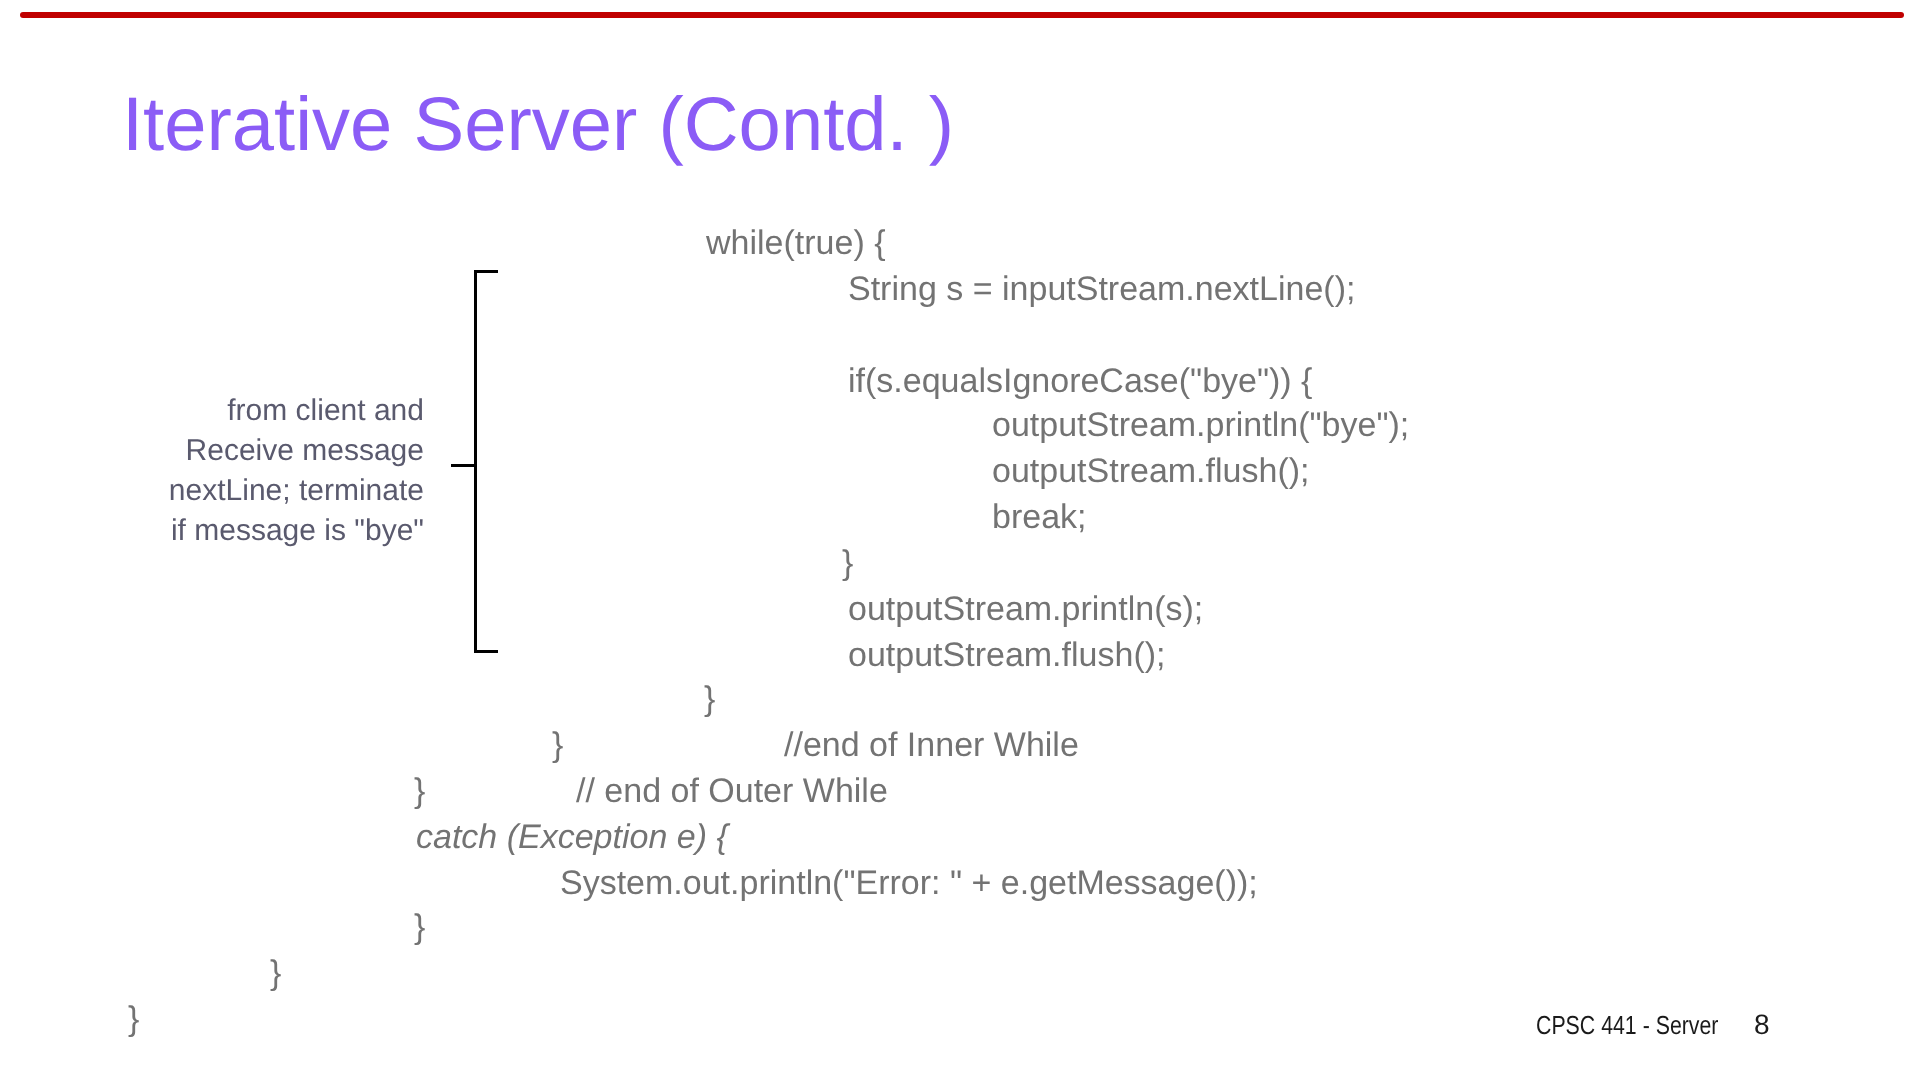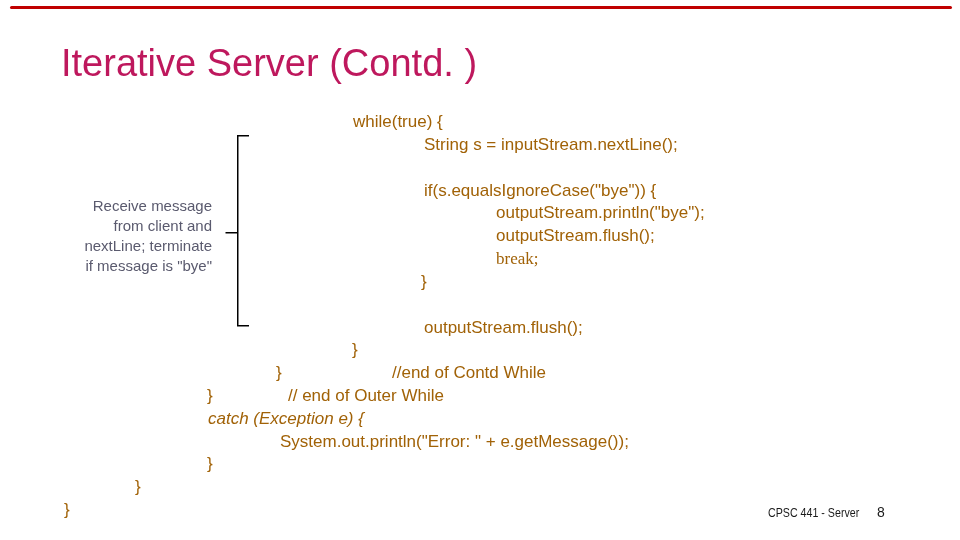--- a/index.html
+++ b/index.html
@@ -24,21 +24,21 @@
     background: #c00000;
     border-radius: 2px;
   }
   .slide-title {
     position: absolute;
     left: 61px;
     top: 41px;
     font-size: 38px;
     line-height: 44px;
     font-weight: 400;
-    color: #be185d;
+    color: #8b5cf6;
     white-space: pre;
   }
   .annotation {
     position: absolute;
     left: 36px;
     top: 196px;
     width: 176px;
     text-align: right;
     font-size: 15px;
     line-height: 20px;
@@ -55,21 +55,21 @@
     position: absolute;
     left: 0;
     top: 0;
     width: 960px;
     height: 540px;
   }
   .code-line {
     position: absolute;
     font-size: 17px;
     line-height: 22px;
-    color: #a16207;
+    color: #737373;
     white-space: pre;
   }
   .footer-course {
     position: absolute;
     left: 768px;
     top: 505px;
     font-size: 13px;
     line-height: 15px;
     color: #1a1a1a;
     transform: scaleX(0.82);
@@ -88,43 +88,44 @@
 </head>
 <body>
 
 <div class="slide">
 
   <div class="top-rule"></div>
 
   <div class="slide-title">Iterative Server (Contd. )</div>
 
   <div class="annotation">
+    <div>from client and</div>
     <div>Receive message</div>
-    <div>from client and</div>
     <div>nextLine; terminate</div>
     <div>if message is "bye"</div>
   </div>
 
   <svg class="bracket-svg" viewBox="0 0 36 202">
     <path d="M29 5.75 L17.75 5.75 L17.75 195.75 L29 195.75" fill="none" stroke="#000000" stroke-width="1.5"></path>
     <path d="M17.75 102.75 L5.5 102.75" fill="none" stroke="#000000" stroke-width="1.5"></path>
   </svg>
 
   <div class="code-layer">
     <div class="code-line" style="left:353px; top:111px;">while(true) {</div>
     <div class="code-line" style="left:424px; top:134px;text-align:right;">String s = inputStream.nextLine();</div>
     <div class="code-line" style="left:424px; top:180px;">if(s.equalsIgnoreCase("bye")) {</div>
     <div class="code-line" style="left:496px; top:202px;">outputStream.println("bye");</div>
     <div class="code-line" style="left:496px; top:225px;">outputStream.flush();</div>
-    <div class="code-line" style="left:496px; top:248px;font-family:Liberation Serif, serif;">break;</div>
+    <div class="code-line" style="left:496px; top:248px;">break;</div>
     <div class="code-line" style="left:421px; top:271px;">}</div>
+    <div class="code-line" style="left:424px; top:294px;">outputStream.println(s);</div>
     <div class="code-line" style="left:424px; top:317px;">outputStream.flush();</div>
     <div class="code-line" style="left:352px; top:339px;">}</div>
     <div class="code-line" style="left:276px; top:362px;">}</div>
-    <div class="code-line" style="left:392px; top:362px;">//end of Contd While</div>
+    <div class="code-line" style="left:392px; top:362px;">//end of Inner While</div>
     <div class="code-line" style="left:207px; top:385px;">}</div>
     <div class="code-line" style="left:288px; top:385px;">// end of Outer While</div>
     <div class="code-line" style="left:208px; top:408px;font-style:italic;">catch (Exception e) {</div>
     <div class="code-line" style="left:280px; top:431px;">System.out.println("Error: " + e.getMessage());</div>
     <div class="code-line" style="left:207px; top:453px;">}</div>
     <div class="code-line" style="left:135px; top:476px;">}</div>
     <div class="code-line" style="left:64px; top:499px;">}</div>
   </div>
 
   <div class="footer-course">CPSC 441 - Server</div>

